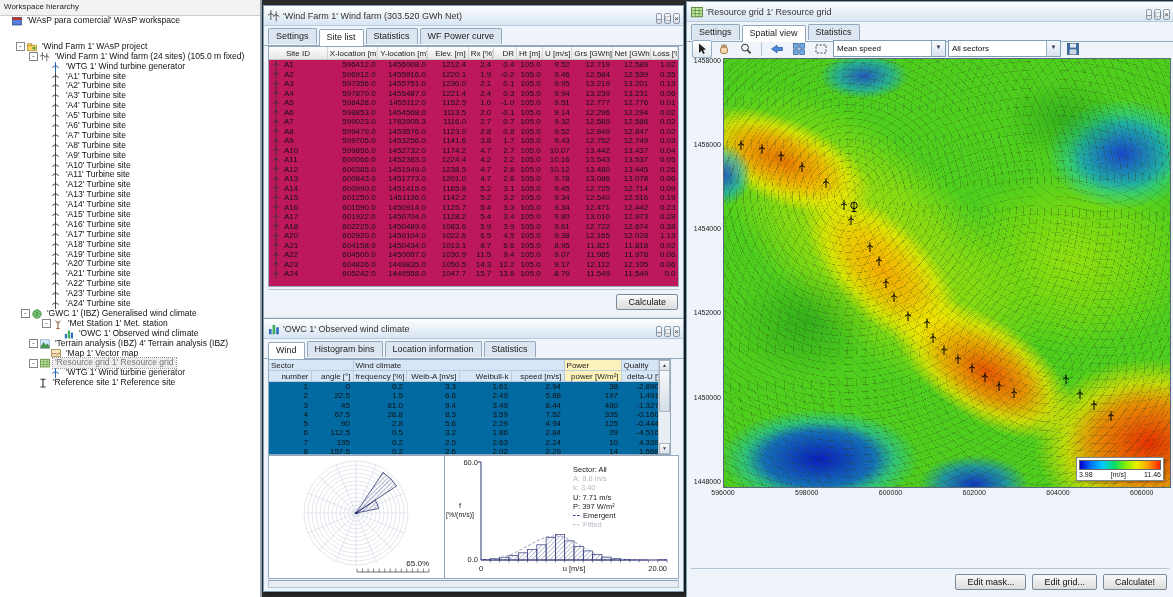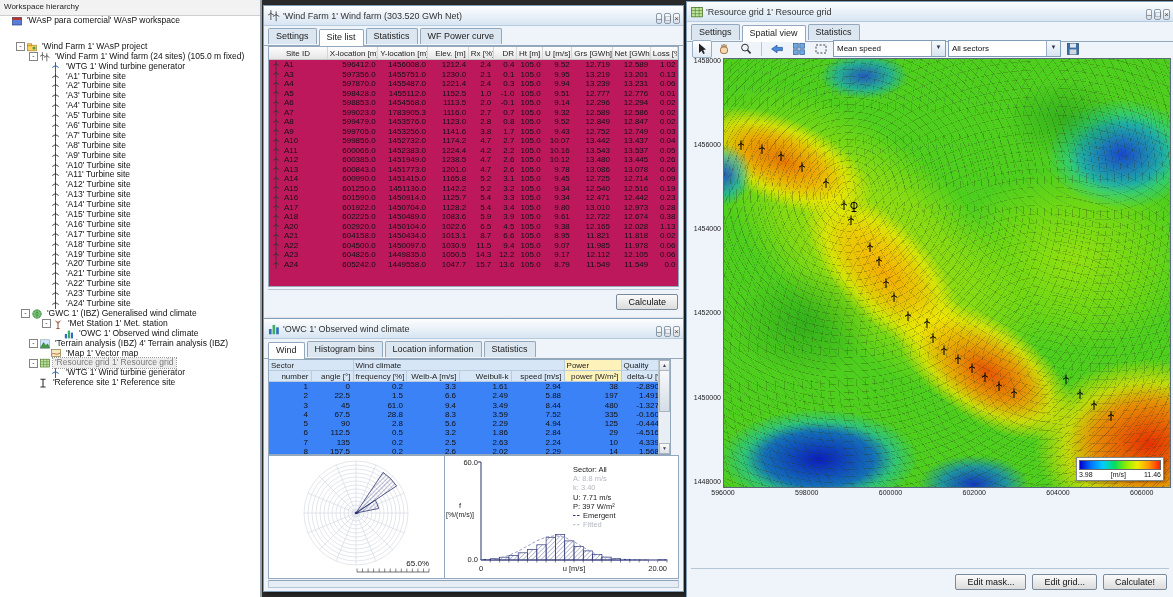--- a/index.html
+++ b/index.html
@@ -38,21 +38,21 @@
   table.grid th{font-weight:normal;font-size:8px;color:#222;background:linear-gradient(#fdfdfd,#e6e6e6);border-right:1px solid #d5d5d5;border-bottom:1px solid #c5c5c5;height:12px;padding:0 2px;white-space:nowrap;overflow:hidden;}
   table.grid td{font-size:8px;color:#111;height:9.5px;line-height:9.5px;padding:0 2px;white-space:nowrap;overflow:hidden;}
   td.num,th.num{text-align:right;}
   td.site-cell{display:flex;align-items:center;}
   .row-icon{width:9px;height:10px;margin:0 3px 0 1px;}
   .row-icon svg{width:9px;height:10px;display:block;}
   .wf-footer{position:absolute;left:4px;right:4px;bottom:4px;height:24px;border-top:1px solid #b5c6d6;}
   .wf-footer .btn{position:absolute;right:1px;top:4px;}
   
   #owc-window{left:263px;top:318px;width:419px;height:272px;}
-  .owc-table-wrap{position:absolute;left:4px;right:12px;top:40px;height:94px;background:#3b82f6;border:1px solid #93a8bc;overflow:hidden;}
+  .owc-table-wrap{position:absolute;left:4px;right:12px;top:40px;height:94px;background:#0369a1;border:1px solid #93a8bc;overflow:hidden;}
   .owc-table-inner{position:absolute;left:0;top:0;right:11px;}
   table.owc th{font-weight:normal;font-size:8px;border-right:1px solid #b9cbdd;border-bottom:1px solid #b9cbdd;height:10px;padding:0 2px;text-align:left;white-space:nowrap;overflow:hidden;}
   table.owc th.hblue{background:#d6e6f6;}
   table.owc th.hyellow{background:#fdf3ba;}
   table.owc td{font-size:8px;color:#111;height:9.3px;line-height:9.3px;padding:0 3px;text-align:right;white-space:nowrap;}
   .owc-scroll{position:absolute;right:0;top:0;bottom:0;width:11px;background:#e9eef4;border-left:1px solid #c0c8d0;}
   .owc-scroll .sarrow{position:absolute;left:0;right:0;height:9px;background:linear-gradient(#fbfbfb,#dde3ea);border:1px solid #aab6c2;font-size:5px;line-height:8px;text-align:center;color:#445;}
   .owc-scroll .up{top:0;}.owc-scroll .down{bottom:0;}
   .owc-scroll .thumb{position:absolute;left:0;right:0;top:10px;height:40px;background:linear-gradient(#f7f9fb,#d4dde6);border:1px solid #aab6c2;}
   .owc-charts{position:absolute;left:4px;right:4px;top:136px;height:124px;display:flex;}
@@ -499,20 +499,40 @@
             <td class="num">596412.0</td>
             <td class="num">1456008.0</td>
             <td class="num">1212.4</td>
             <td class="num">2.4</td>
             <td class="num">0.4</td>
             <td class="num">105.0</td>
             <td class="num">9.52</td>
             <td class="num">12.719</td>
             <td class="num">12.589</td>
             <td class="num">1.02</td>
+          </tr>
+          <tr>
+            <td class="site-cell">
+              <span class="row-icon">
+                <svg viewBox="0 0 10 10" width="9" height="10" xmlns="http://www.w3.org/2000/svg">
+                  <path d="M4.5 3.6 V10 M4.5 3.6 L4.5 0.6 M4.5 3.6 L1.6 5.3 M4.5 3.6 L7.4 5.3" stroke="#333" stroke-width="0.9" fill="none" stroke-linecap="round"></path>
+                </svg>
+              </span>
+              <span>A2</span>
+            </td>
+            <td class="num">596912.0</td>
+            <td class="num">1455916.0</td>
+            <td class="num">1220.1</td>
+            <td class="num">1.9</td>
+            <td class="num">-0.2</td>
+            <td class="num">105.0</td>
+            <td class="num">9.46</td>
+            <td class="num">12.584</td>
+            <td class="num">12.539</td>
+            <td class="num">0.35</td>
           </tr>
           <tr>
             <td class="site-cell">
               <span class="row-icon">
                 <svg viewBox="0 0 10 10" width="9" height="10" xmlns="http://www.w3.org/2000/svg">
                   <path d="M4.5 3.6 V10 M4.5 3.6 L4.5 0.6 M4.5 3.6 L1.6 5.3 M4.5 3.6 L7.4 5.3" stroke="#333" stroke-width="0.9" fill="none" stroke-linecap="round"></path>
                 </svg>
               </span>
               <span>A3</span>
             </td>

